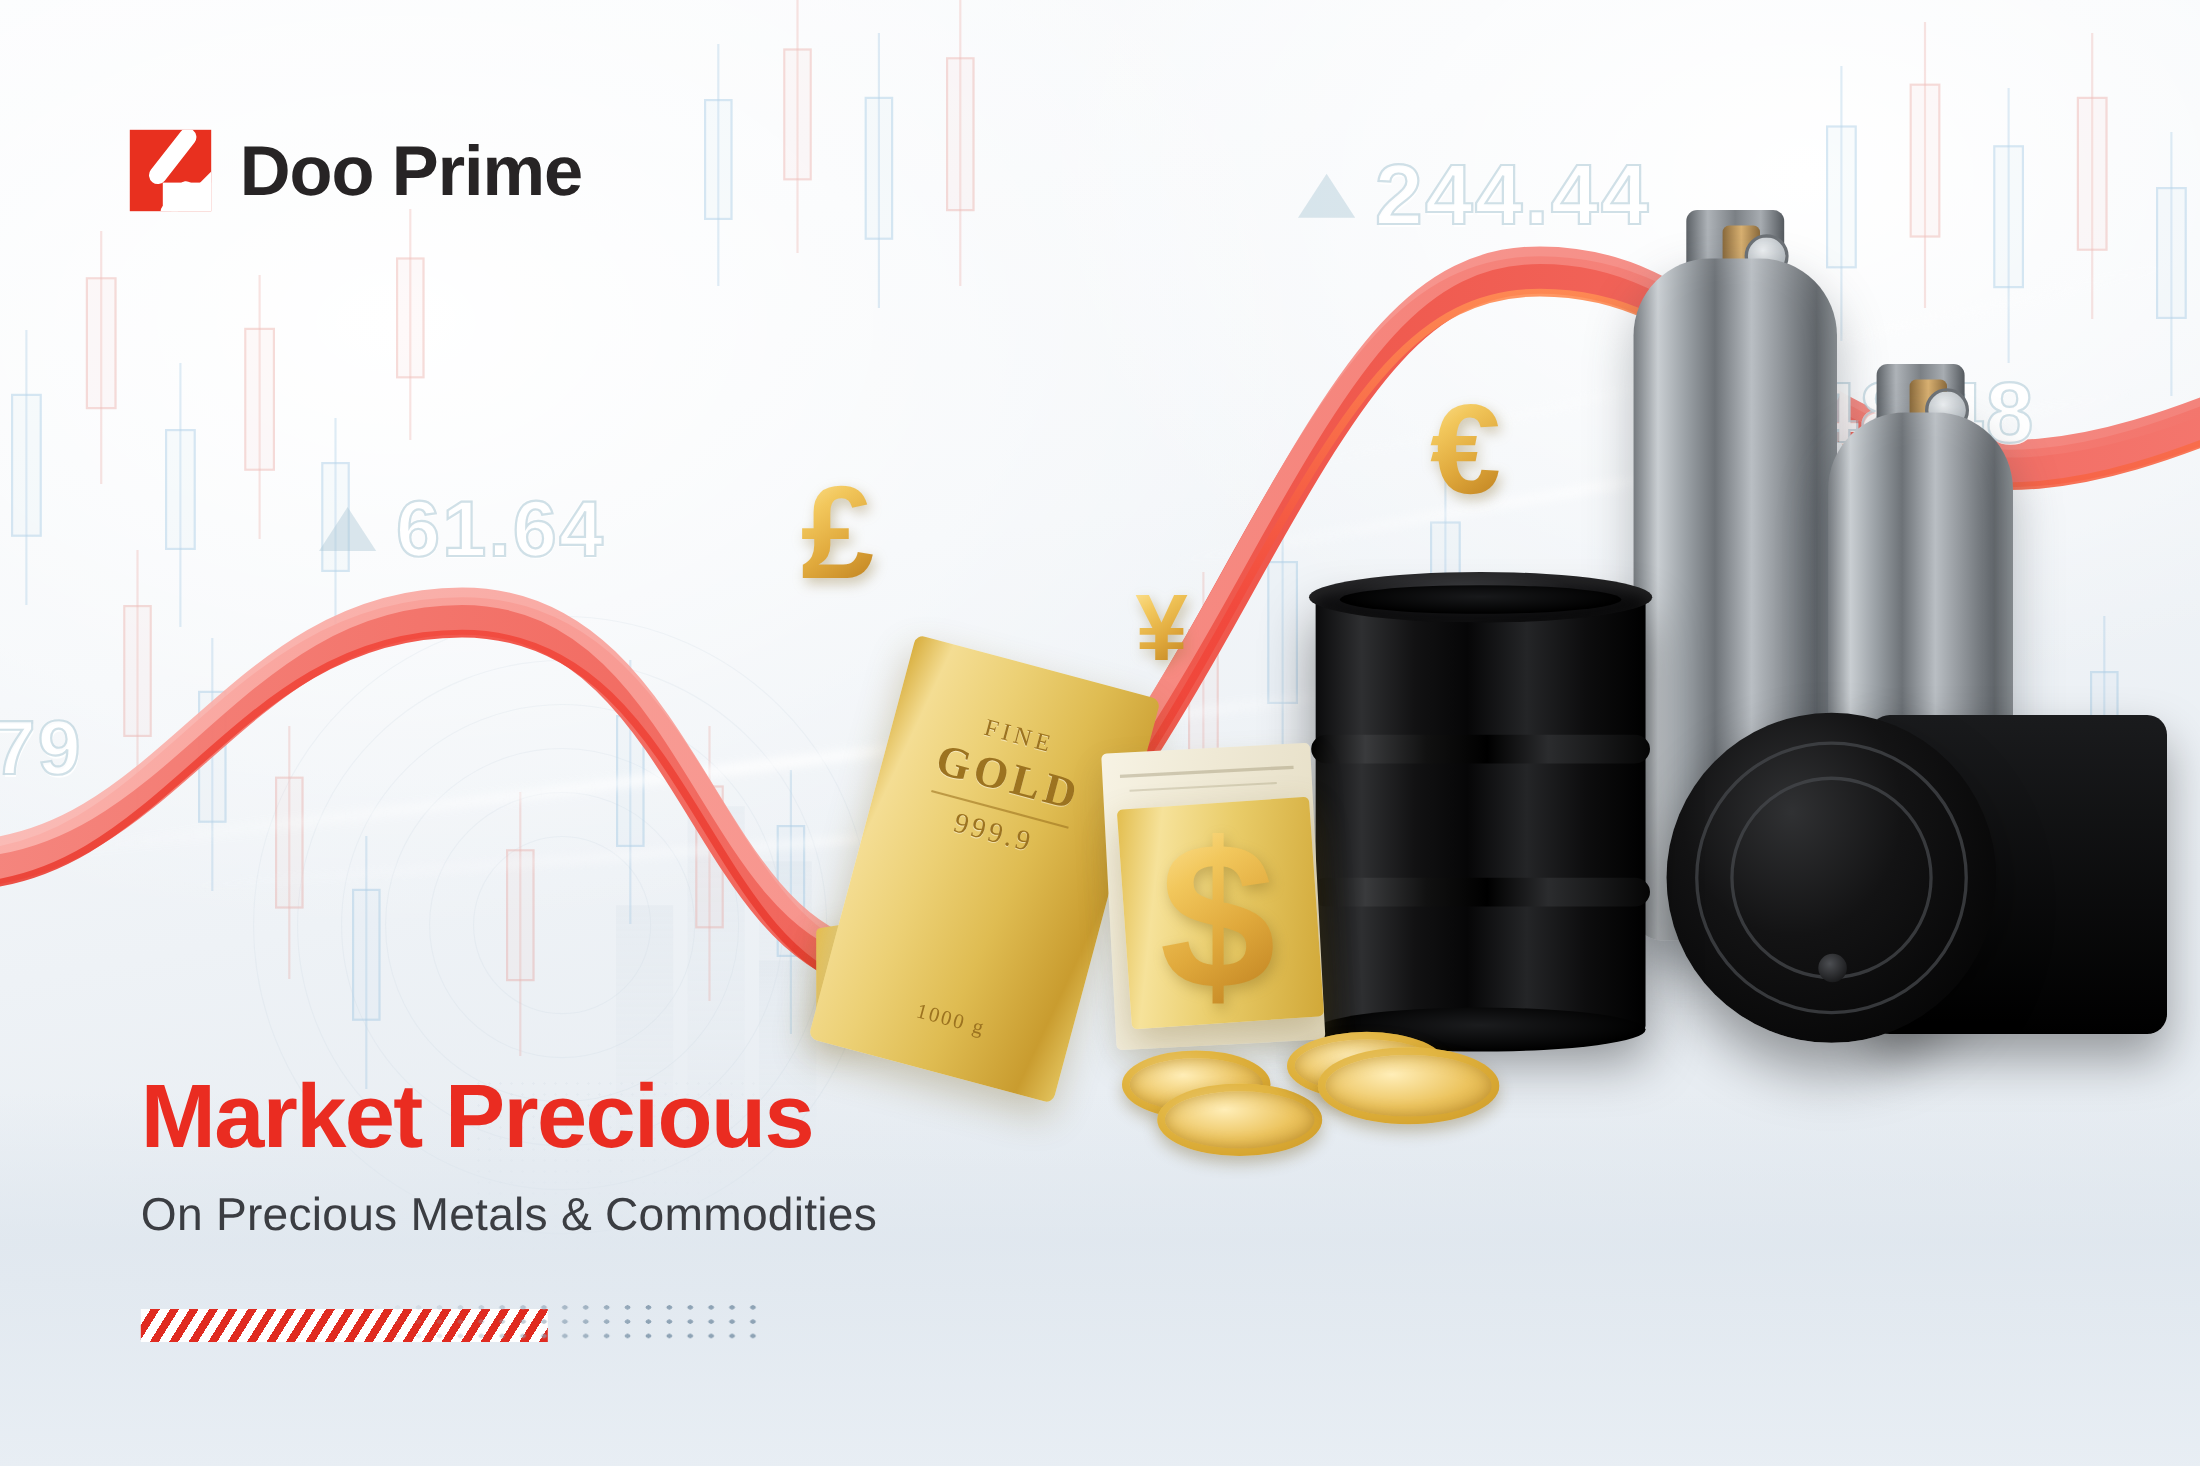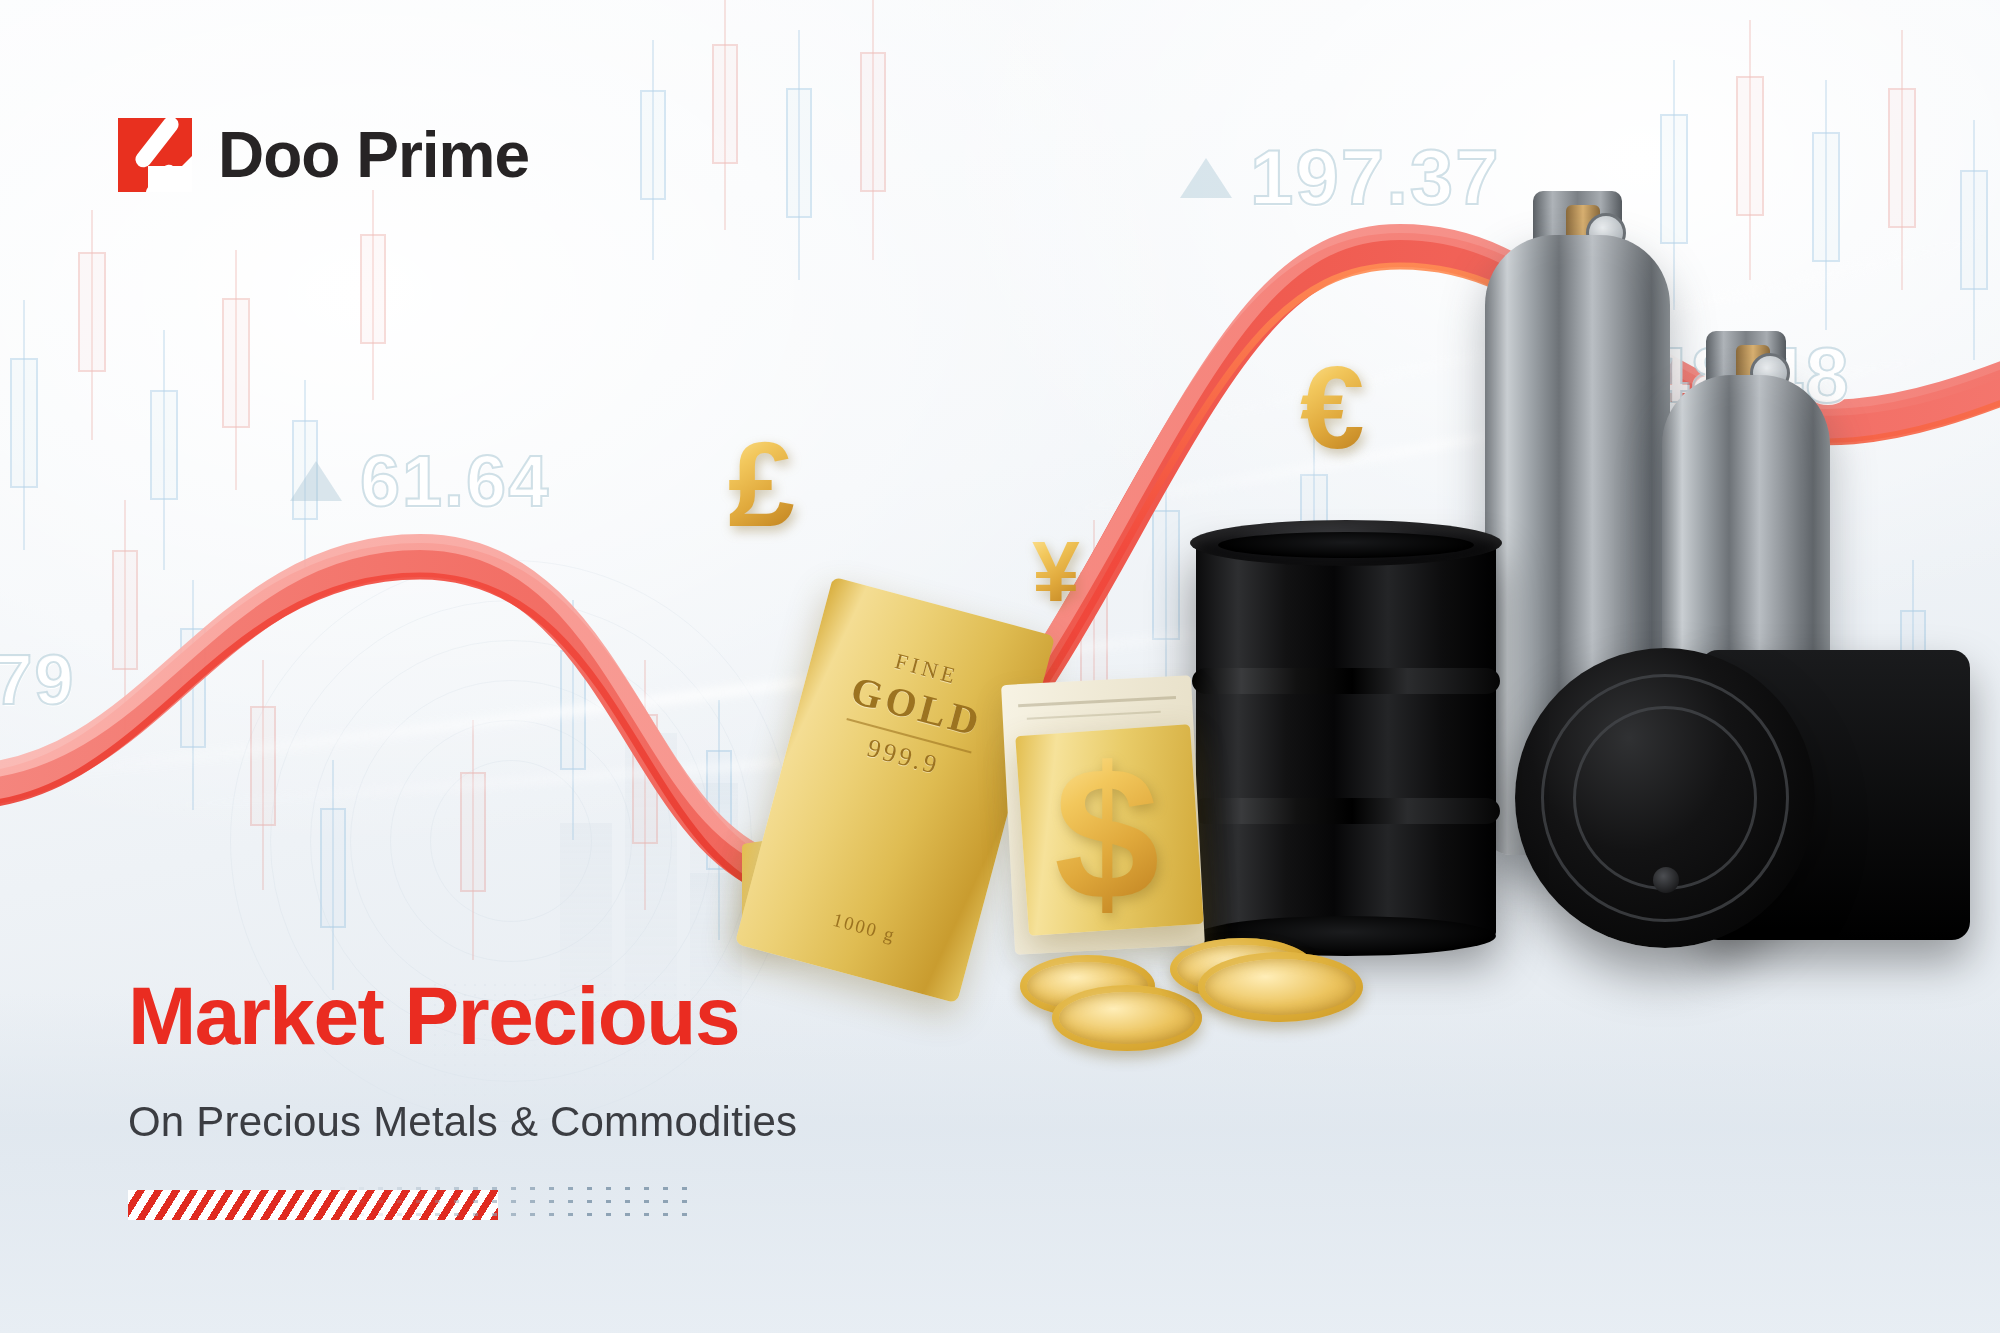--- a/index.html
+++ b/index.html
@@ -63,21 +63,21 @@
   .logo-mark .slash2{position:absolute;width:14px;height:40px;background:#fff;border-radius:8px;
      left:36px;top:44px;transform:rotate(38deg);}
   .logo-mark .corner{position:absolute;right:-2px;bottom:-2px;width:40px;height:40px;background:#fff;
      clip-path:polygon(100% 0,100% 100%,0 100%);}
   .logo-mark .corner2{position:absolute;left:30px;bottom:0;width:46px;height:26px;background:#fff;}
   .logo-text{font-size:64px;font-weight:800;color:#272425;letter-spacing:-1px;line-height:1;}
 
   
   .headline{position:absolute;left:128px;top:975px;}
   .headline h1{margin:0;font-size:82px;line-height:1;font-weight:800;color:#ea2c21;letter-spacing:-1.5px;}
-  .headline h2{margin:44px 0 0 0;font-size:42px;line-height:1;font-weight:400;color:#3b3d42;letter-spacing:.2px;}
+  .headline h2{margin:26px 0 0 0;font-size:42px;line-height:1;font-weight:400;color:#3b3d42;letter-spacing:.2px;}
 
   
   .deco{position:absolute;left:128px;top:1182px;width:560px;height:42px;}
   .deco .stripes{position:absolute;left:0;top:8px;width:370px;height:30px;
     background:repeating-linear-gradient(-58deg,#e02b20 0 7px,#ffffff 7px 15px);}
   .deco .dots{position:absolute;left:205px;top:0;width:355px;height:40px;
     background-image:radial-gradient(#8ea3b5 2.6px, transparent 2.8px);
     background-size:19px 13px;
     -webkit-mask-image:linear-gradient(90deg, rgba(0,0,0,0) 0%, rgba(0,0,0,.25) 20%, rgba(0,0,0,1) 72%, rgba(0,0,0,1) 100%);
             mask-image:linear-gradient(90deg, rgba(0,0,0,0) 0%, rgba(0,0,0,.25) 20%, rgba(0,0,0,1) 72%, rgba(0,0,0,1) 100%);}
@@ -351,21 +351,21 @@
     <span>.79</span>
   </div>
 
   <div class="ghost" style="left:290px;top:440px;font-size:72px;">
     <span class="tri up"></span>
     <span>61.64</span>
   </div>
 
   <div class="ghost" style="left:1180px;top:132px;font-size:78px;">
     <span class="tri up"></span>
-    <span>197.37</span>
+    <span>244.44</span>
   </div>
 
   <div class="ghost" style="left:1530px;top:330px;font-size:78px;">
     <span class="tri dn"></span>
     <span>148.48</span>
   </div>
 
   <div class="scene">
     <div class="floor"></div>
 

